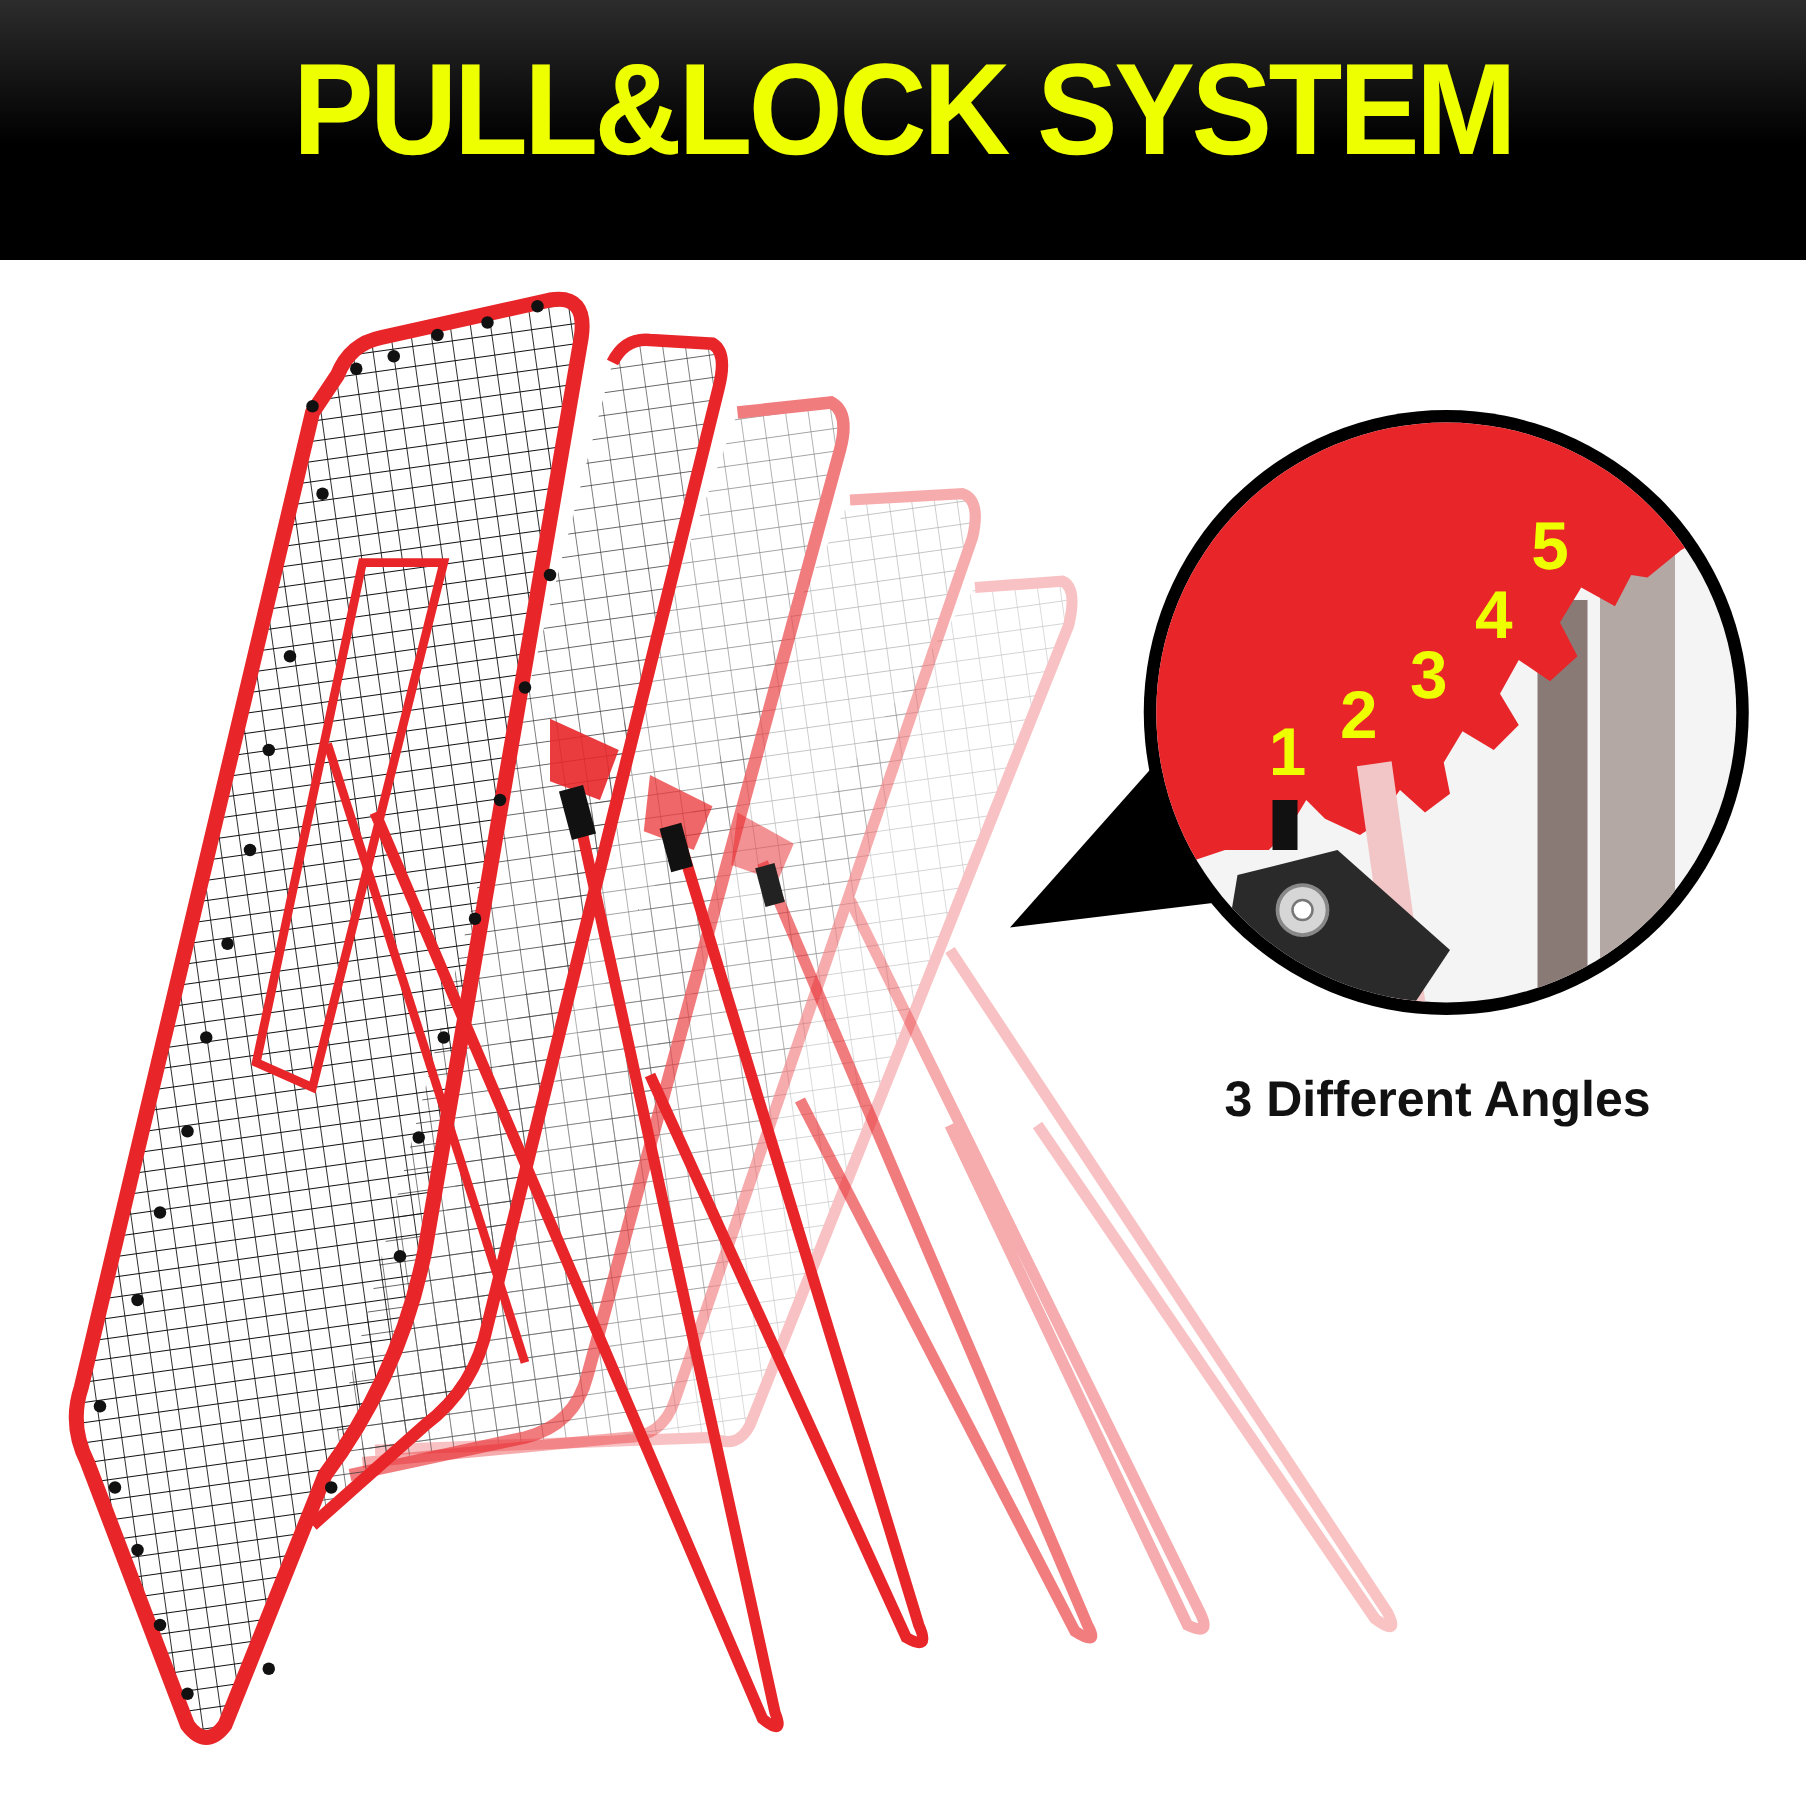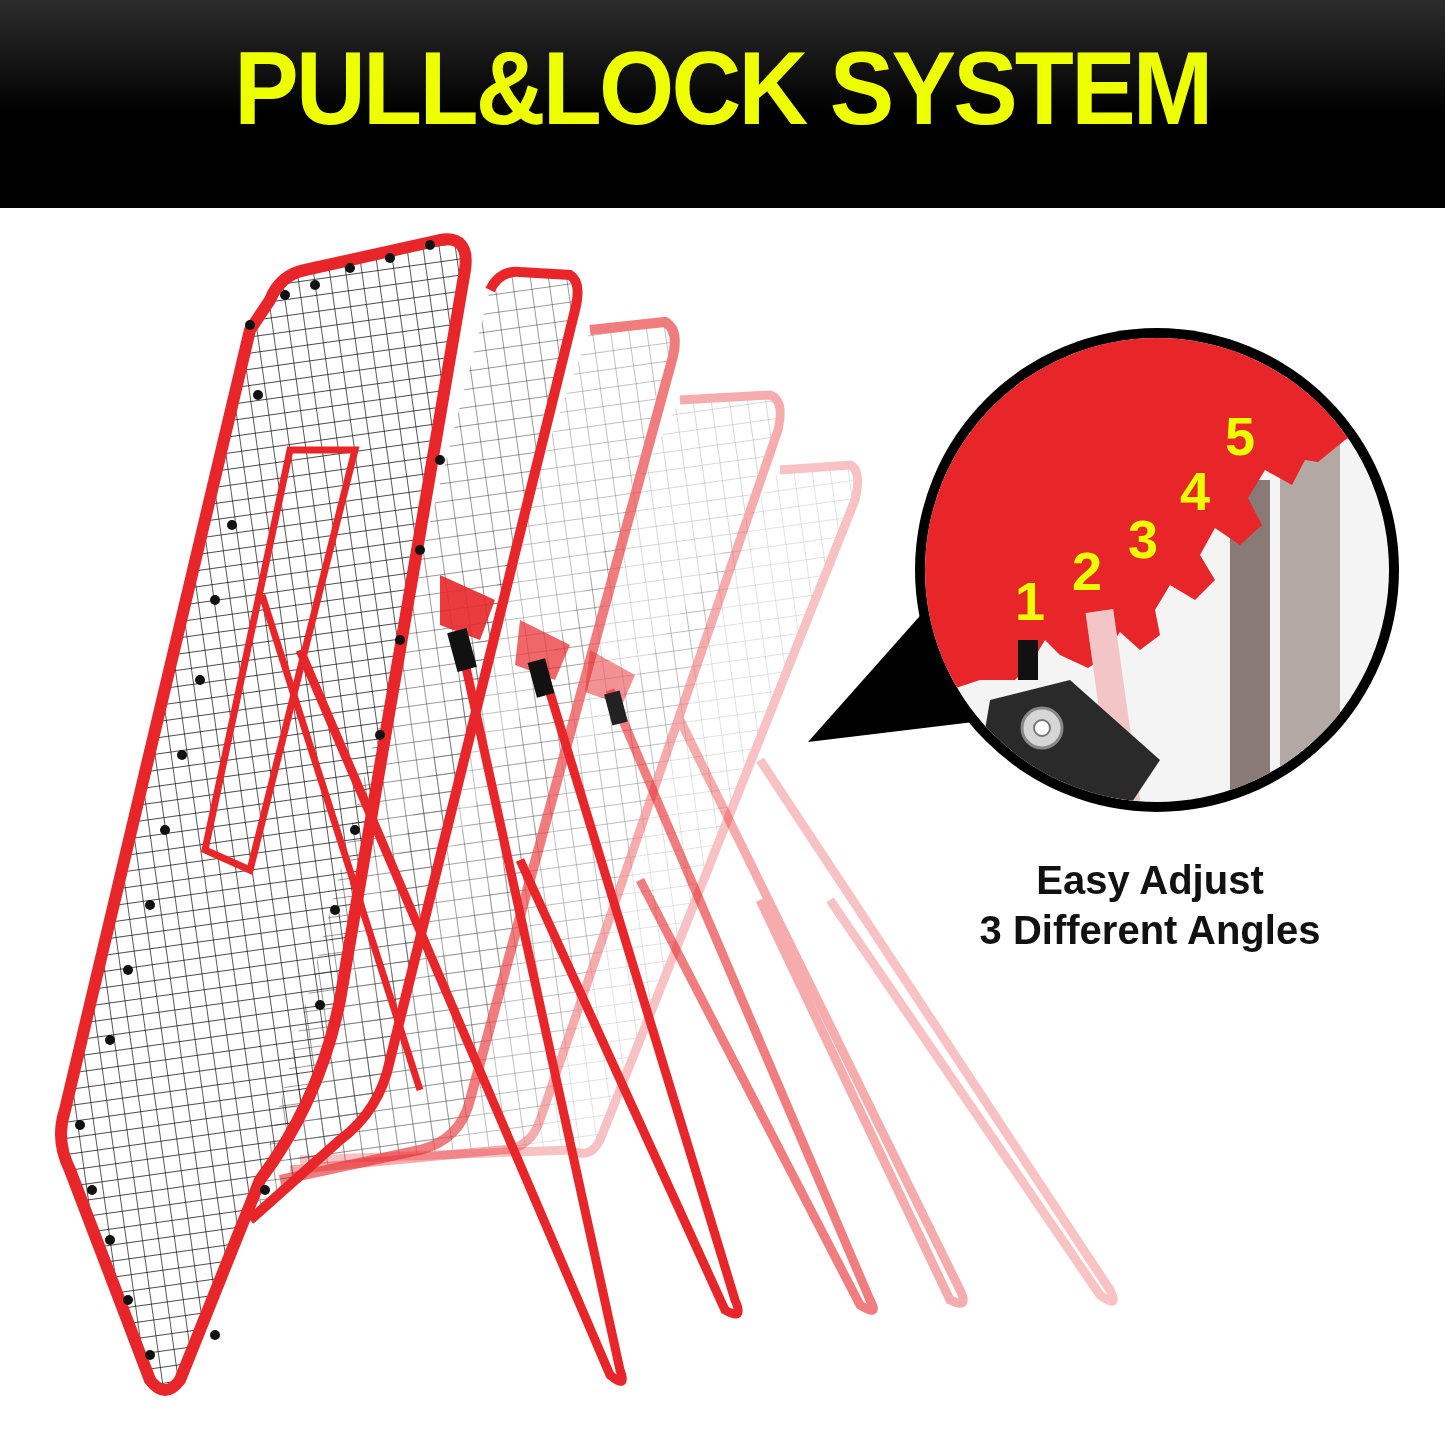--- a/index.html
+++ b/index.html
@@ -115,15 +115,14 @@
     <circle cx="1042" cy="728" r="8" fill="#fff" stroke="#777" stroke-width="2"></circle>
     <text x="1015" y="620" font-family="Liberation Sans, sans-serif" font-weight="700" font-size="54" fill="#EEFF00">1</text>
     <text x="1072" y="590" font-family="Liberation Sans, sans-serif" font-weight="700" font-size="54" fill="#EEFF00">2</text>
     <text x="1128" y="558" font-family="Liberation Sans, sans-serif" font-weight="700" font-size="54" fill="#EEFF00">3</text>
     <text x="1180" y="510" font-family="Liberation Sans, sans-serif" font-weight="700" font-size="54" fill="#EEFF00">4</text>
     <text x="1225" y="455" font-family="Liberation Sans, sans-serif" font-weight="700" font-size="54" fill="#EEFF00">5</text>
   </g>
 </svg>
 
 <div class="caption">
-  <div>Easy Adjust</div>
   <div>3 Different Angles</div>
 </div>
 
 </body></html>

